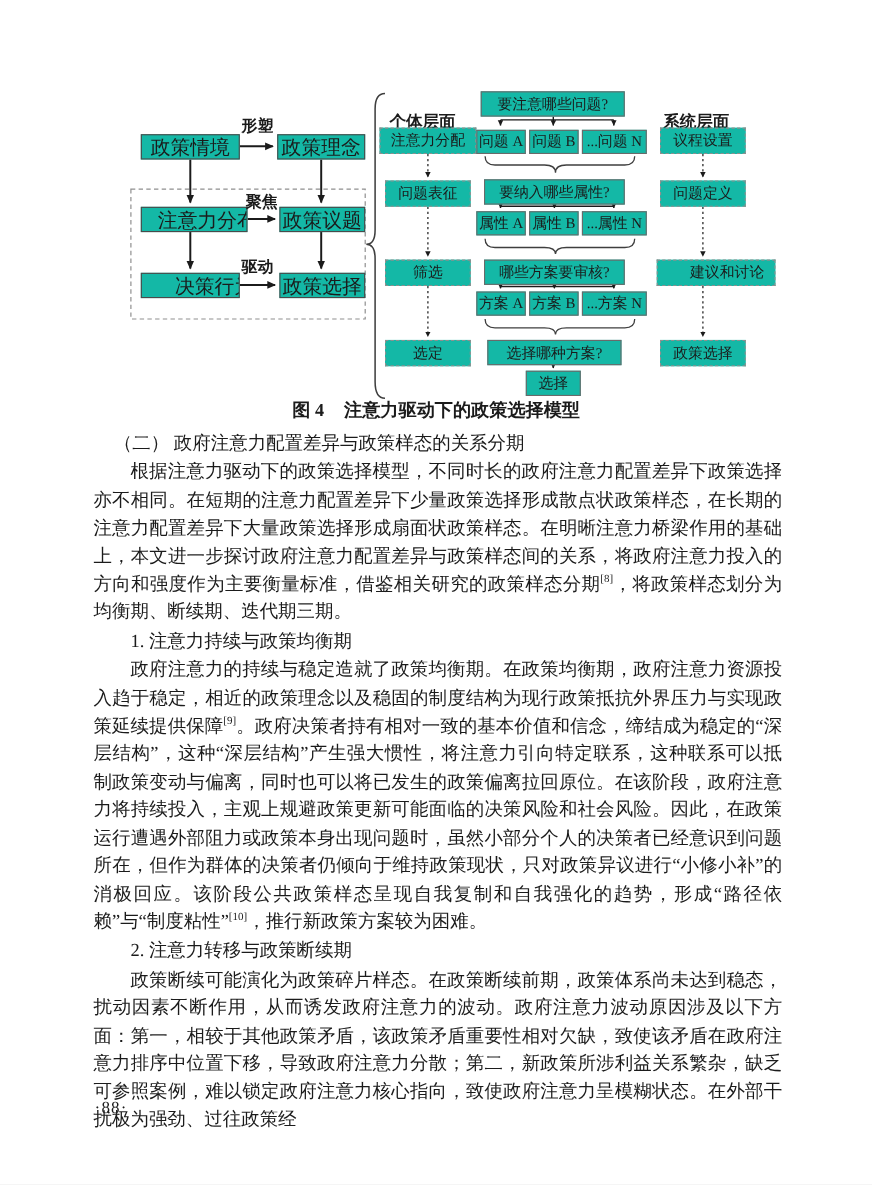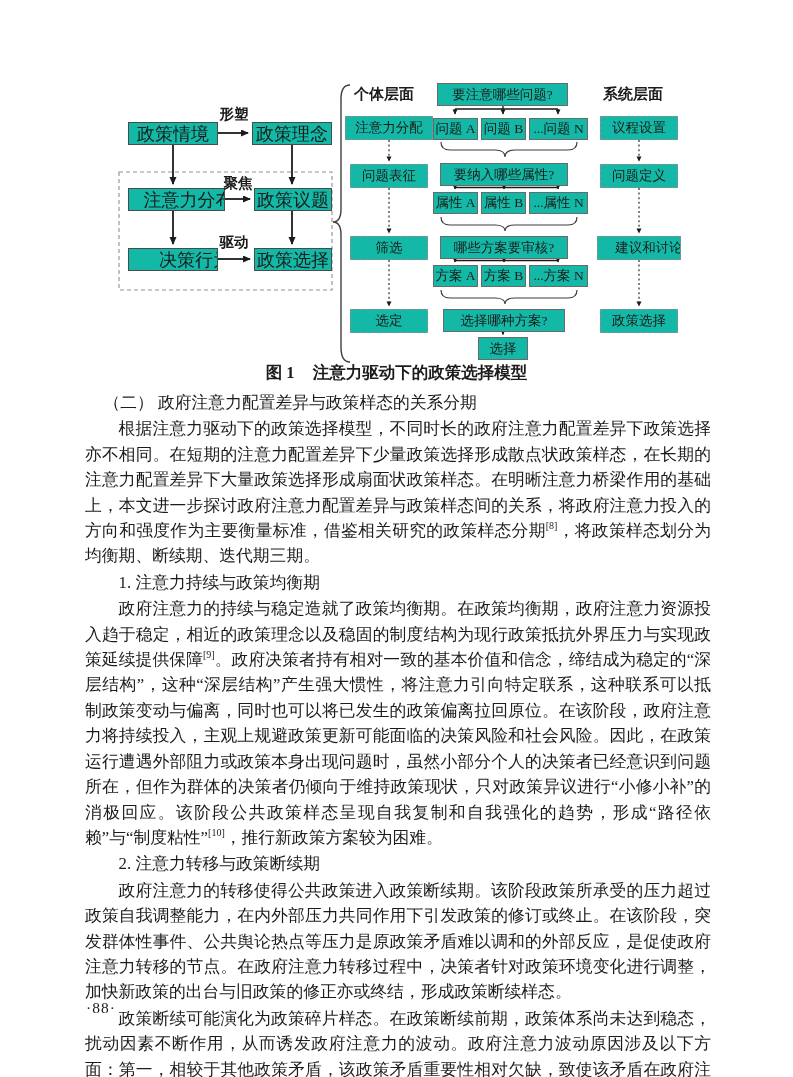--- a/index.html
+++ b/index.html
@@ -14,21 +14,21 @@
   .fig-lines { position:absolute; left:0; top:0; }
   .fbox {
     position:absolute; box-sizing:border-box; text-align:left;
     background:#14b8a6; white-space:nowrap; overflow:hidden;
     display:flex; align-items:center; justify-content:center;
   }
   .fbox.lft  { border:1.6px solid #4a4a4a; font-size:18px; height:23px; }
   .fbox.mid  { border:1.2px solid #6a6a6a; font-size:13.5px; }
   .fbox.dsh  { border:1.1px dashed #8f8f8f; font-size:13.5px; }
   .flabel { position:absolute; font-weight:bold; font-size:14.5px; text-align:center; white-space:nowrap; }
-  .fheader { position:absolute; font-weight:bold; font-size:15px; white-space:nowrap; }
+  .fheader { position:absolute; font-weight:bold; font-size:15px; white-space:nowrap;margin-top:16px; }
   
   .caption {
     position:absolute; left:0; top:362px; width:793px; text-align:center;
     font-weight:bold; font-size:16.5px; white-space:nowrap;
   }
   .caption .cap-prefix { margin-right:1.1em; }
   .body-text {
     position:absolute; left:84px; top:389px; width:628px;
     font-size:16.8px; line-height:25.4px; text-align:justify;
   }
@@ -138,38 +138,37 @@
     <div class="fbox mid" style="left:440px;top:161px;width:128px;height:23px;">哪些方案要审核?</div>
     <div class="fbox mid" style="left:433px;top:190px;width:45px;height:22px;">方案 A</div>
     <div class="fbox mid" style="left:481px;top:190px;width:45px;height:22px;">方案 B</div>
     <div class="fbox mid" style="left:529px;top:190px;width:59px;height:22px;">...方案 N</div>
 
     <div class="fbox mid" style="left:443px;top:234px;width:122px;height:23px;">选择哪种方案?</div>
     <div class="fbox mid" style="left:478px;top:262px;width:50px;height:23px;">选择</div>
 
     <div class="fbox dsh" style="left:600px;top:41px;width:78px;height:24px;">议程设置</div>
     <div class="fbox dsh" style="left:600px;top:89px;width:78px;height:24px;">问题定义</div>
-    <div class="fbox dsh" style="left:597px;top:161px;width:84px;height:24px;padding-left:20px;">建议和讨论</div>
+    <div class="fbox dsh" style="left:597px;top:161px;width:108px;height:24px;padding-left:20px;">建议和讨论</div>
     <div class="fbox dsh" style="left:600px;top:234px;width:78px;height:24px;">政策选择</div>
   </div>
 
   <div class="caption">
-    <span class="cap-prefix">图 1</span><span>注意力驱动下的政策选择模型</span>
+    <span class="cap-prefix">图 4</span><span>注意力驱动下的政策选择模型</span>
   </div>
 
   <div class="body-text">
     <p class="sec-heading">（二） 政府注意力配置差异与政策样态的关系分期</p>
 
     <p class="para"><span>根据注意力驱动下的政策选择模型，不同时长的政府注意力配置差异下政策选择亦不相同。在短期的注意力配置差异下少量政策选择形成散点状政策样态，在长期的注意力配置差异下大量政策选择形成扇面状政策样态。在明晰注意力桥梁作用的基础上，本文进一步探讨政府注意力配置差异与政策样态间的关系，将政府注意力投入的方向和强度作为主要衡量标准，借鉴相关研究的政策样态分期</span><sup>[8]</sup><span>，将政策样态划分为均衡期、断续期、迭代期三期。</span></p>
 
     <p class="sub-heading">1. 注意力持续与政策均衡期</p>
 
     <p class="para"><span>政府注意力的持续与稳定造就了政策均衡期。在政策均衡期，政府注意力资源投入趋于稳定，相近的政策理念以及稳固的制度结构为现行政策抵抗外界压力与实现政策延续提供保障</span><sup>[9]</sup><span>。政府决策者持有相对一致的基本价值和信念，缔结成为稳定的“深层结构”，这种“深层结构”产生强大惯性，将注意力引向特定联系，这种联系可以抵制政策变动与偏离，同时也可以将已发生的政策偏离拉回原位。在该阶段，政府注意力将持续投入，主观上规避政策更新可能面临的决策风险和社会风险。因此，在政策运行遭遇外部阻力或政策本身出现问题时，虽然小部分个人的决策者已经意识到问题所在，但作为群体的决策者仍倾向于维持政策现状，只对政策异议进行“小修小补”的消极回应。该阶段公共政策样态呈现自我复制和自我强化的趋势，形成“路径依赖”与“制度粘性”</span><sup>[10]</sup><span>，推行新政策方案较为困难。</span></p>
 
     <p class="sub-heading">2. 注意力转移与政策断续期</p>
 
-    <p class="para">政府注意力的转移使得公共政策进入政策断续期。该阶段政策所承受的压力超过政策自我调整能力，在内外部压力共同作用下引发政策的修订或终止。在该阶段，突发群体性事件、公共舆论热点等压力是原政策矛盾难以调和的外部反应，是促使政府注意力转移的节点。在政府注意力转移过程中，决策者针对政策环境变化进行调整，加快新政策的出台与旧政策的修正亦或终结，形成政策断续样态。</p>
 
     <p class="para">政策断续可能演化为政策碎片样态。在政策断续前期，政策体系尚未达到稳态，扰动因素不断作用，从而诱发政府注意力的波动。政府注意力波动原因涉及以下方面：第一，相较于其他政策矛盾，该政策矛盾重要性相对欠缺，致使该矛盾在政府注意力排序中位置下移，导致政府注意力分散；第二，新政策所涉利益关系繁杂，缺乏可参照案例，难以锁定政府注意力核心指向，致使政府注意力呈模糊状态。在外部干扰极为强劲、过往政策经</p>
   </div>
 
   <div class="page-number">·88·</div>
 </div>
 
 </body></html>

